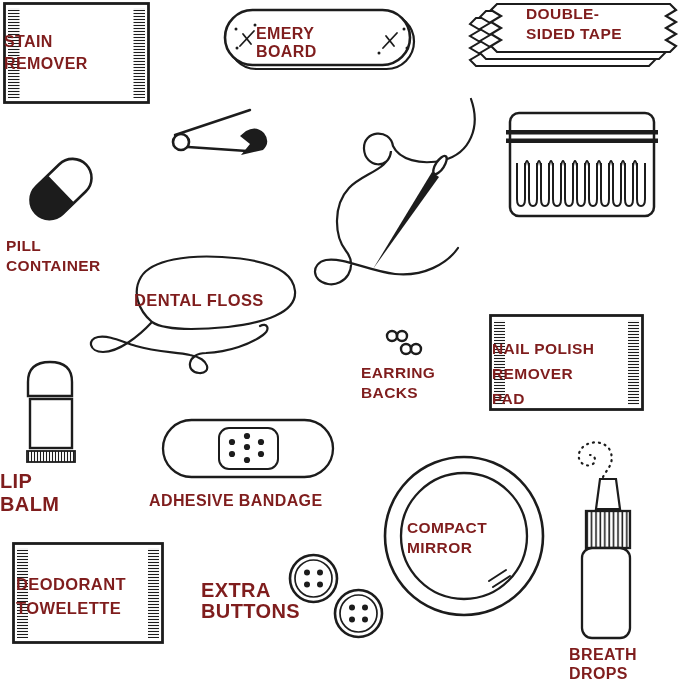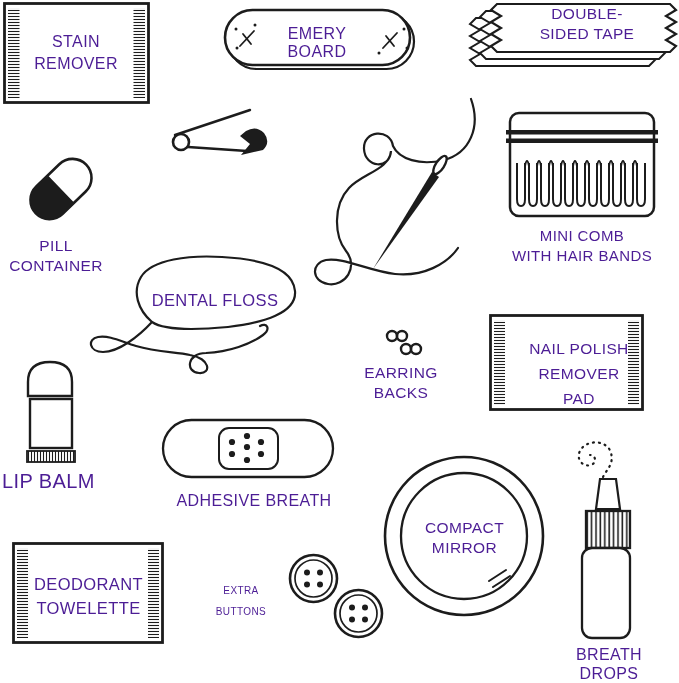--- a/index.html
+++ b/index.html
@@ -2,22 +2,22 @@
 <html><head>
 <meta charset="utf-8">
 <style>
   html,body{margin:0;padding:0;background:#ffffff;}
   .canvas{
     position:relative;width:679px;height:683px;background:#ffffff;overflow:hidden;
     font-family:"Liberation Sans", sans-serif;
   }
   .art{position:absolute;left:0;top:0;}
   .lbl{
-    position:absolute;text-align:center;white-space:pre-line;
-    color:#4c1d95;letter-spacing:.4px;font-weight:400;
+    position:absolute;white-space:pre-line;
+    color:#7f1d1d;letter-spacing:.4px;font-weight:700;
   }
 </style>
 </head>
 <body>
 
 <div class="canvas">
 
   <svg class="art" width="679" height="683" viewBox="0 0 679 683">
     <defs>
       <pattern id="hatchH" width="14" height="3" patternUnits="userSpaceOnUse">
@@ -166,44 +166,42 @@
   <div class="lbl" style="left:4px;top:31px;width:144px;font-size:16px;line-height:22px;">STAIN
 REMOVER</div>
 
   <div class="lbl" style="left:256px;top:25px;width:122px;font-size:16px;">EMERY BOARD</div>
 
   <div class="lbl" style="left:526px;top:4px;width:122px;font-size:15.5px;line-height:19.5px;">DOUBLE-
 SIDED TAPE</div>
 
 
 
-  <div class="lbl" style="left:498px;top:226px;width:168px;font-size:15px;line-height:20px;">MINI COMB
-WITH HAIR BANDS</div>
 
   <div class="lbl" style="left:6px;top:236px;width:100px;font-size:15.5px;line-height:20px;">PILL
 CONTAINER</div>
 
   <div class="lbl" style="left:134px;top:291px;width:162px;font-size:16.5px;">DENTAL FLOSS</div>
 
   <div class="lbl" style="left:361px;top:363px;width:80px;font-size:15.5px;line-height:19.5px;">EARRING
 BACKS</div>
 
   <div class="lbl" style="left:492px;top:336px;width:174px;font-size:15.5px;line-height:25px;">NAIL POLISH
 REMOVER
 PAD</div>
 
   <div class="lbl" style="left:0px;top:470px;width:97px;font-size:20px;">LIP BALM</div>
 
-  <div class="lbl" style="left:149px;top:492px;width:210px;font-size:16px;">ADHESIVE BREATH</div>
+  <div class="lbl" style="left:149px;top:492px;width:210px;font-size:16px;">ADHESIVE BANDAGE</div>
 
   <div class="lbl" style="left:407px;top:518px;width:115px;font-size:15.5px;line-height:20px;">COMPACT
 MIRROR</div>
 
   <div class="lbl" style="left:569px;top:645px;width:80px;font-size:16px;line-height:19px;">BREATH
 DROPS</div>
 
   <div class="lbl" style="left:16px;top:572px;width:145px;font-size:16.5px;line-height:24px;">DEODORANT
 TOWELETTE</div>
 
-  <div class="lbl" style="left:201px;top:580px;width:80px;font-size:10px;line-height:21px;">EXTRA
+  <div class="lbl" style="left:201px;top:580px;width:80px;font-size:20px;line-height:21px;">EXTRA
 BUTTONS</div>
 
 </div>
 
 </body></html>

